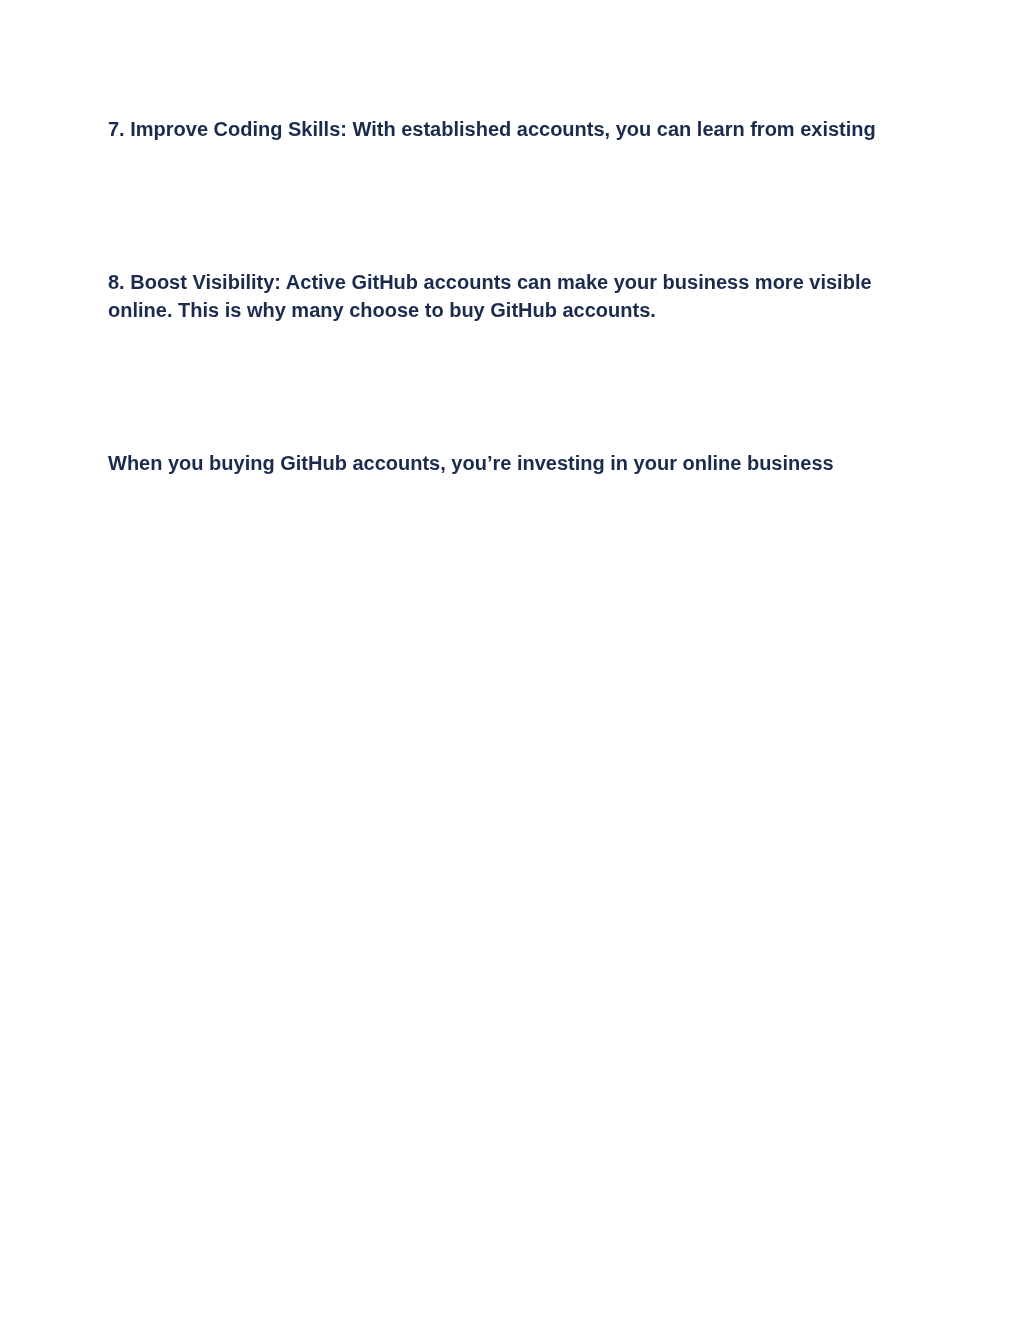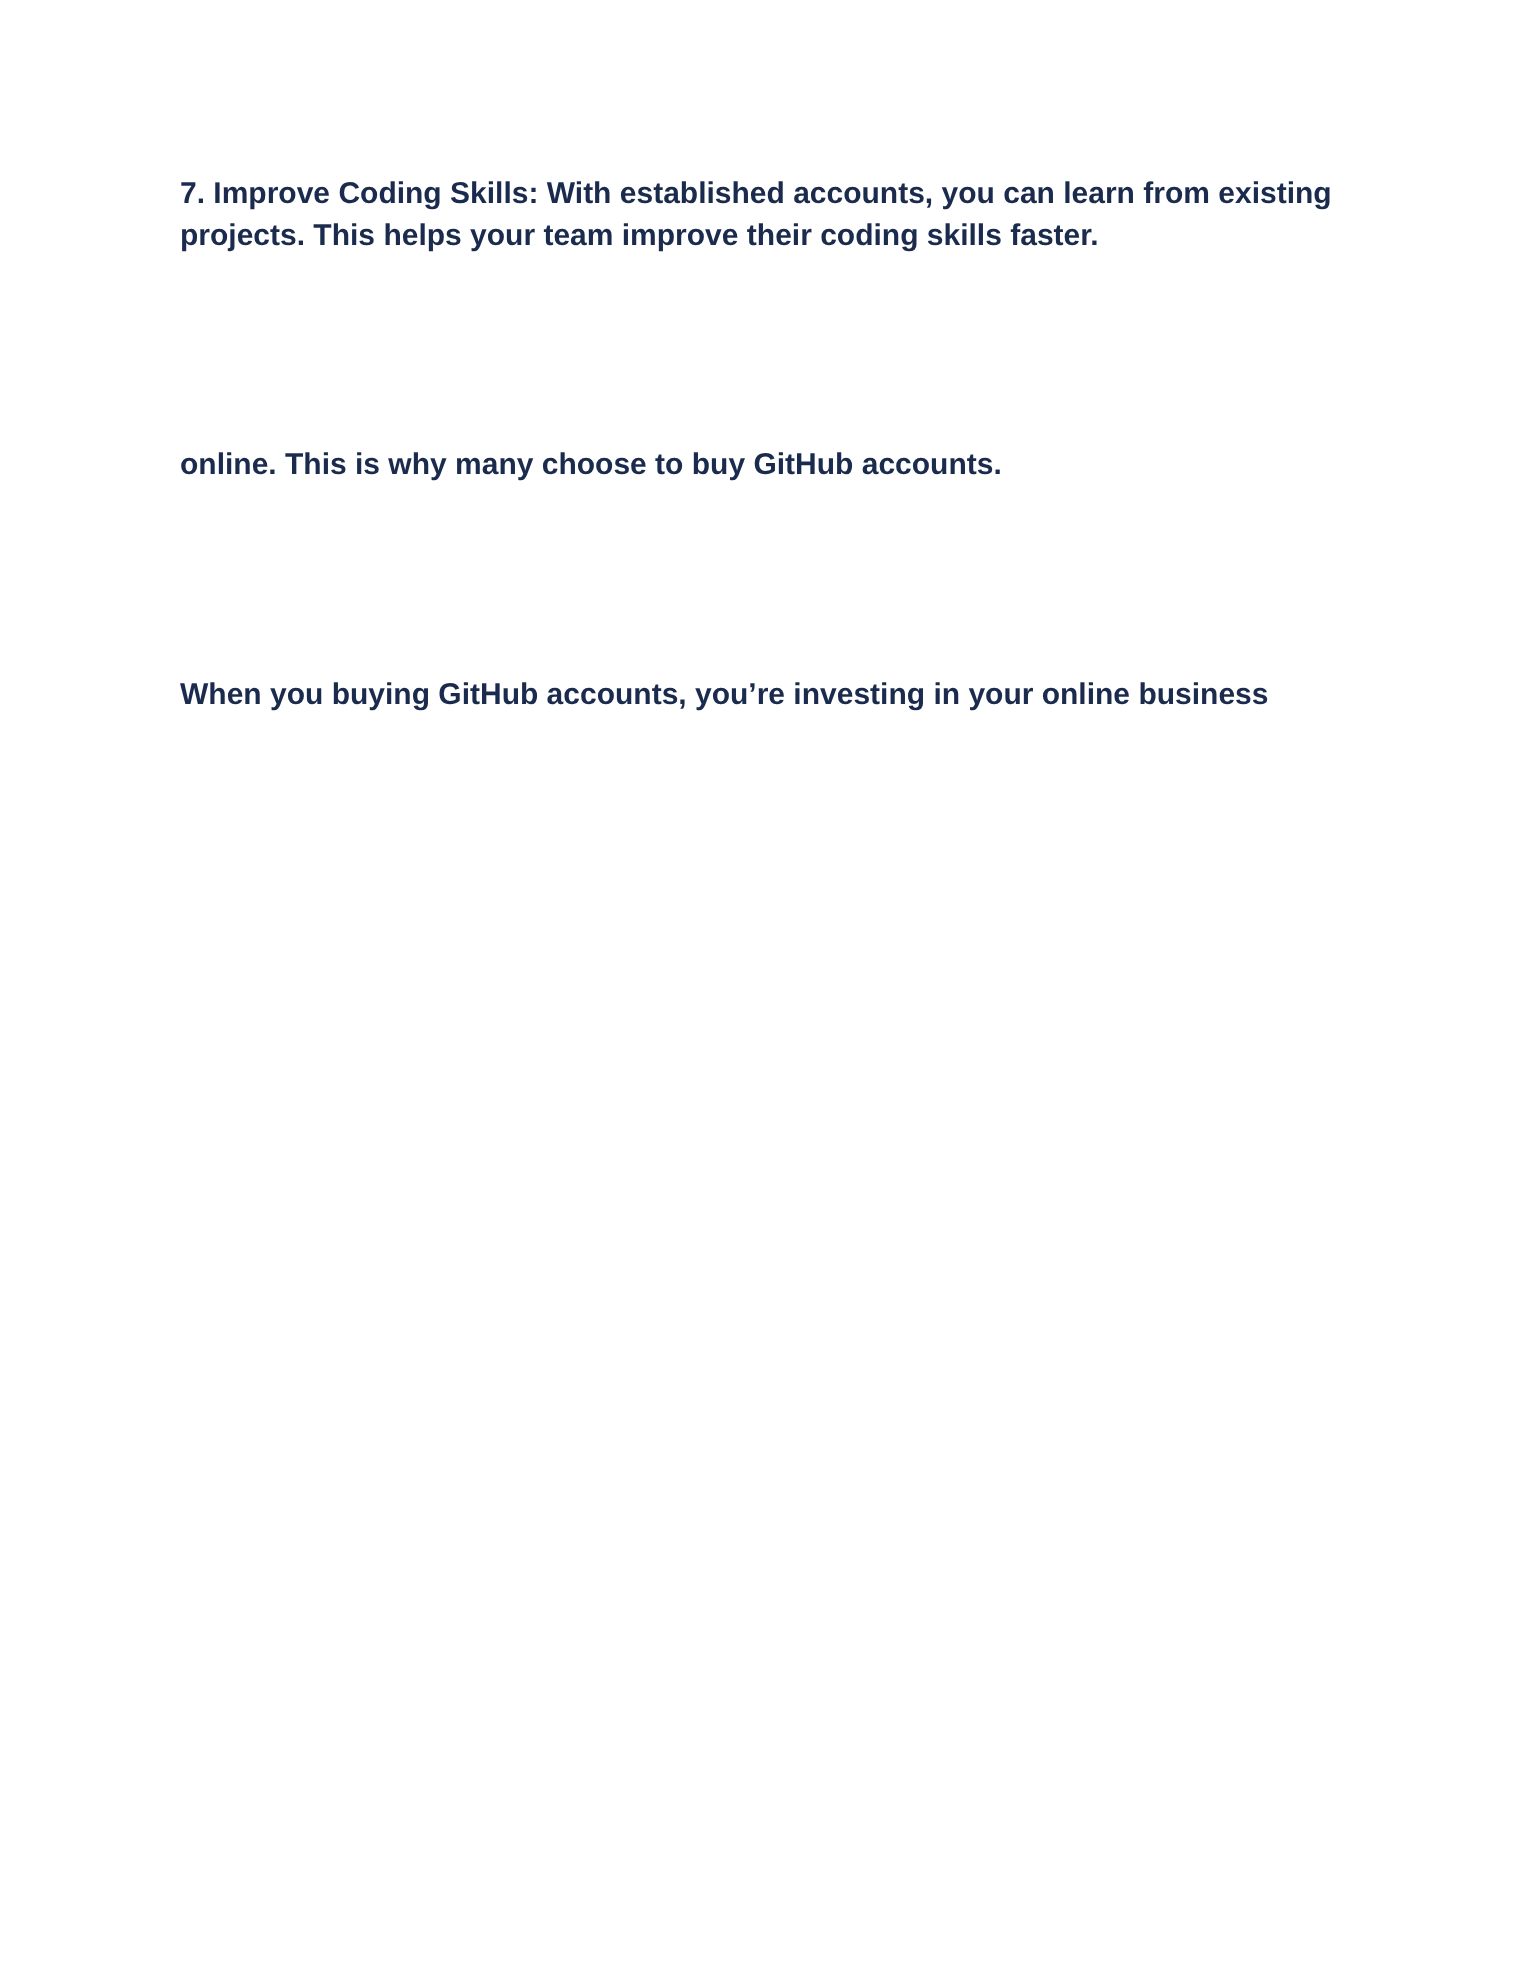--- a/index.html
+++ b/index.html
@@ -9,21 +9,21 @@
   body {
     width: 1024px;
     height: 1325px;
     background: #ffffff;
     position: relative;
     overflow: hidden;
     font-family: "Liberation Sans", sans-serif;
   }
   .doc-content {
     position: absolute;
-    left: 120px;
+    left: 108px;
     top: 115px;
     width: 800px;
   }
   .paragraph {
     margin: 0 0 125px 0;
     color: var(--text-color, #1b2b4d);
     font-weight: bold;
     font-size: 20px;
     line-height: 28px;
   }
@@ -34,24 +34,24 @@
     white-space: nowrap;
   }
 </style>
 </head>
 <body style="background: rgb(255, 255, 255); --text-color: #1b2b4d;">
 
 <div class="doc-content">
 
   <div class="paragraph">
     <div class="text-line">7. Improve Coding Skills: With established accounts, you can learn from existing</div>
-    <div class="text-line">projects. This helps your team improve their coding skills faster.</div>
   </div>
 
   <div class="paragraph">
+    <div class="text-line">8. Boost Visibility: Active GitHub accounts can make your business more visible</div>
     <div class="text-line">online. This is why many choose to buy GitHub accounts.</div>
   </div>
 
   <div class="paragraph">
     <div class="text-line">When you buying GitHub accounts, you’re investing in your online business</div>
   </div>
 
 </div>
 
 </body></html>

